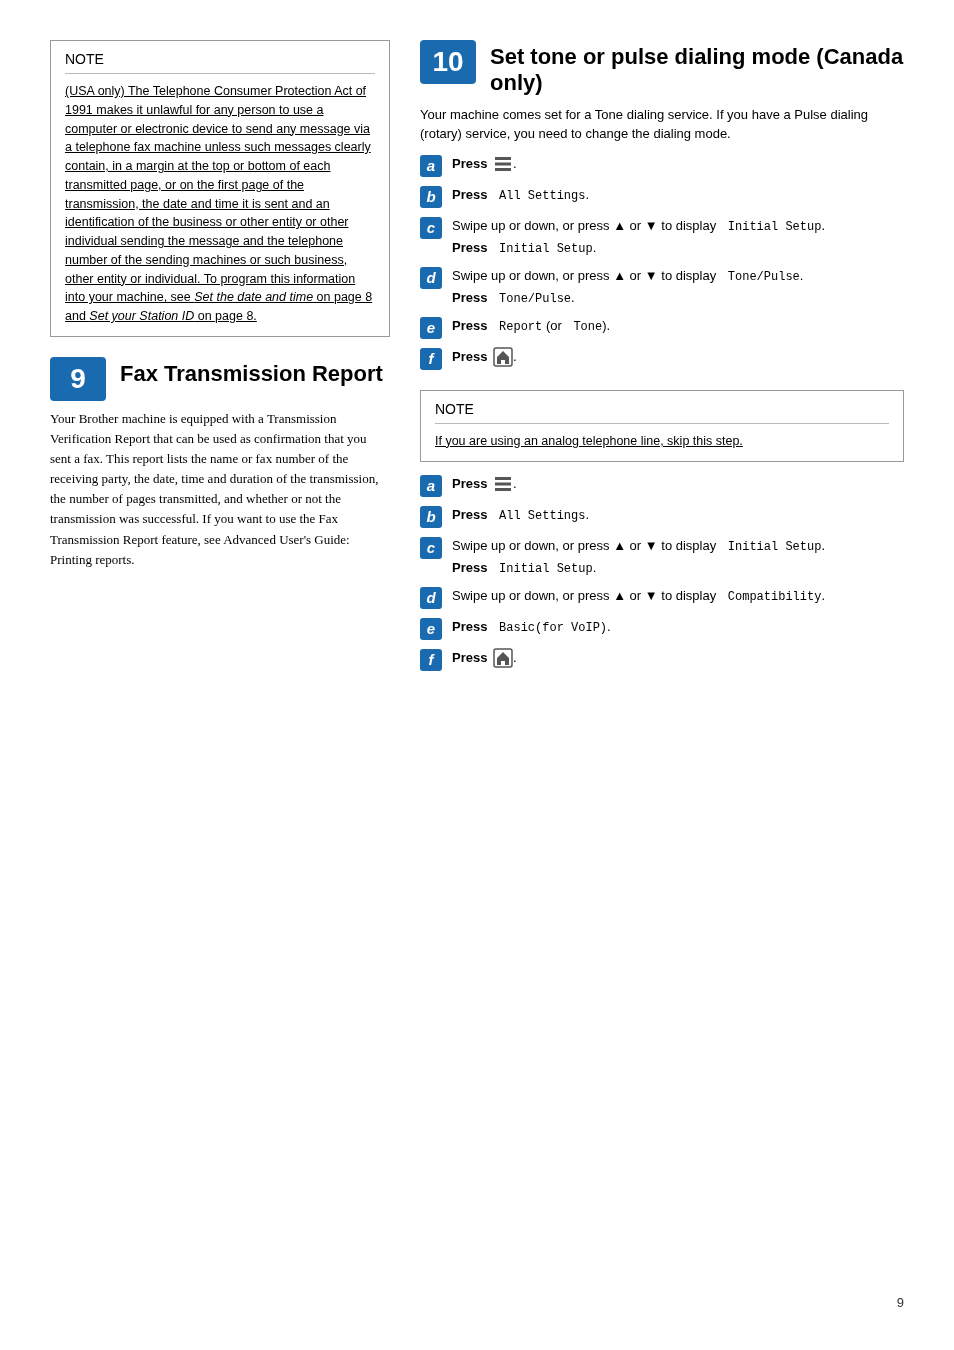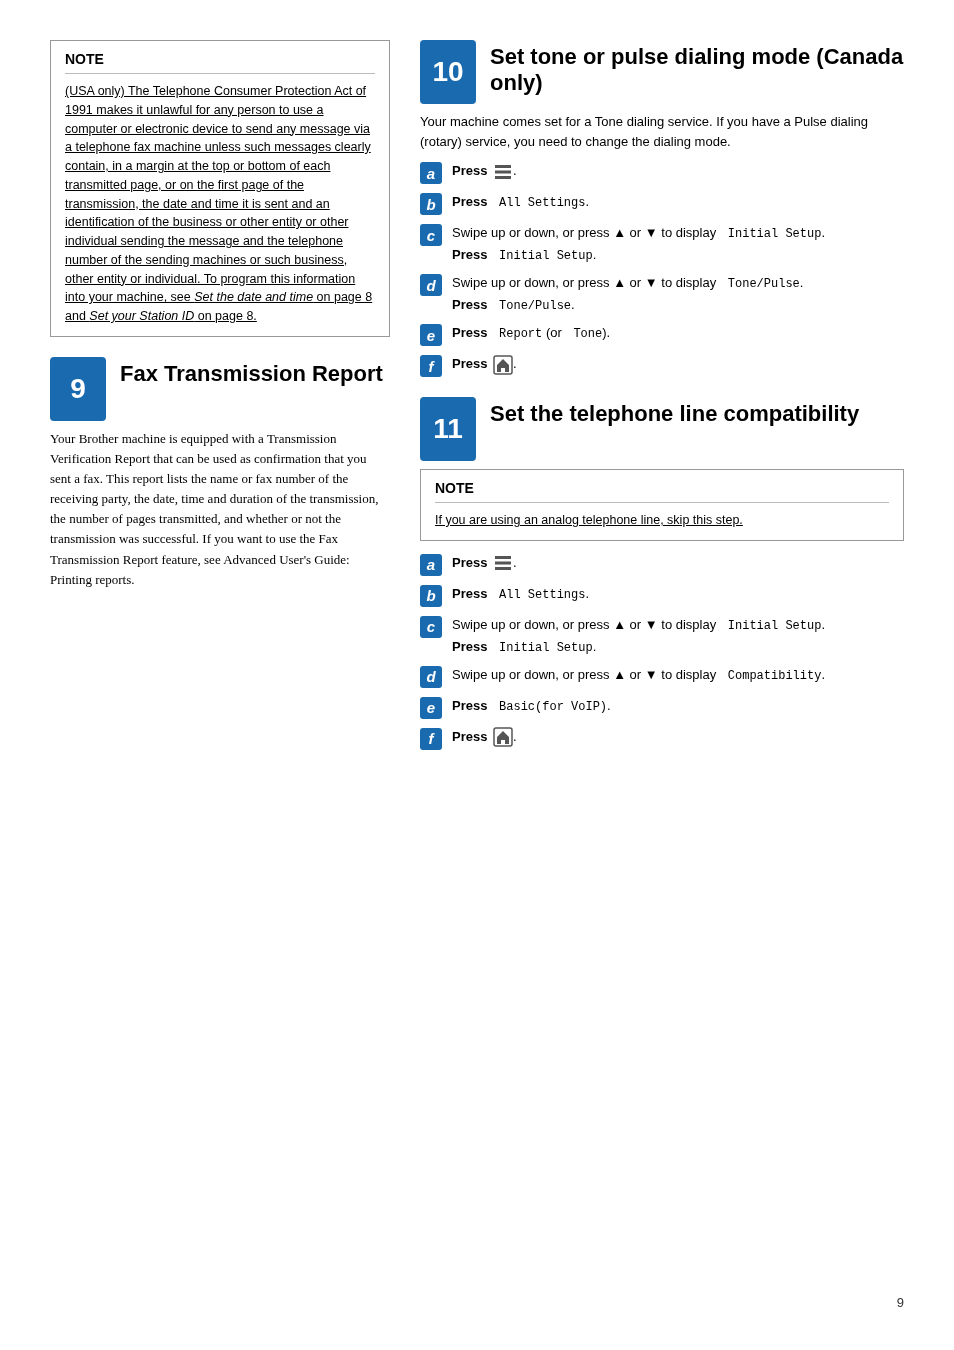--- a/index.html
+++ b/index.html
@@ -38,21 +38,21 @@
       flex-direction: column;
       gap: 20px;
     }
 
     
     .note-box {
       border: 1px solid #999;
       padding: 10px 14px;
     }
     .note-title {
-      font-weight: bold;
+      font-weight: normal;
       font-size: 14px;
       margin-bottom: 6px;
     }
     .note-text {
       font-size: 12.5px;
       line-height: 1.5;
       text-decoration: underline;
     }
     .note-text em {
       font-style: italic;
@@ -64,21 +64,21 @@
       align-items: flex-start;
       gap: 14px;
       margin-bottom: 8px;
     }
     .section-number {
       background: #1a6ab0;
       color: #fff;
       font-size: 28px;
       font-weight: bold;
       width: 56px;
-      height: 64px;
+      height: 44px;
       display: flex;
       align-items: center;
       justify-content: center;
       flex-shrink: 0;
       border-radius: 4px;
     }
     .section-title {
       font-size: 22px;
       font-weight: bold;
       line-height: 1.2;
@@ -275,24 +275,20 @@
                   <path d="M4 10 L10 4 L16 10 L16 17 L12 17 L12 13 L8 13 L8 17 L4 17 Z" fill="#555"></path>
                 </svg>
               </span>.
             </div>
           </div>
 
         </div>
       </div>
 
       <div class="section-11">
-        <div class="section-header">
-          <div class="section-number">11</div>
-          <div class="section-title">Set the telephone line compatibility</div>
-        </div>
 
         <div class="note-box" style="margin-bottom:12px;">
           <div class="note-title">NOTE</div>
           <hr class="note-divider">
           <div class="note-text">If you are using an analog telephone line, skip this step.</div>
         </div>
 
         <div class="step-list">
 
           <div class="step-item">

